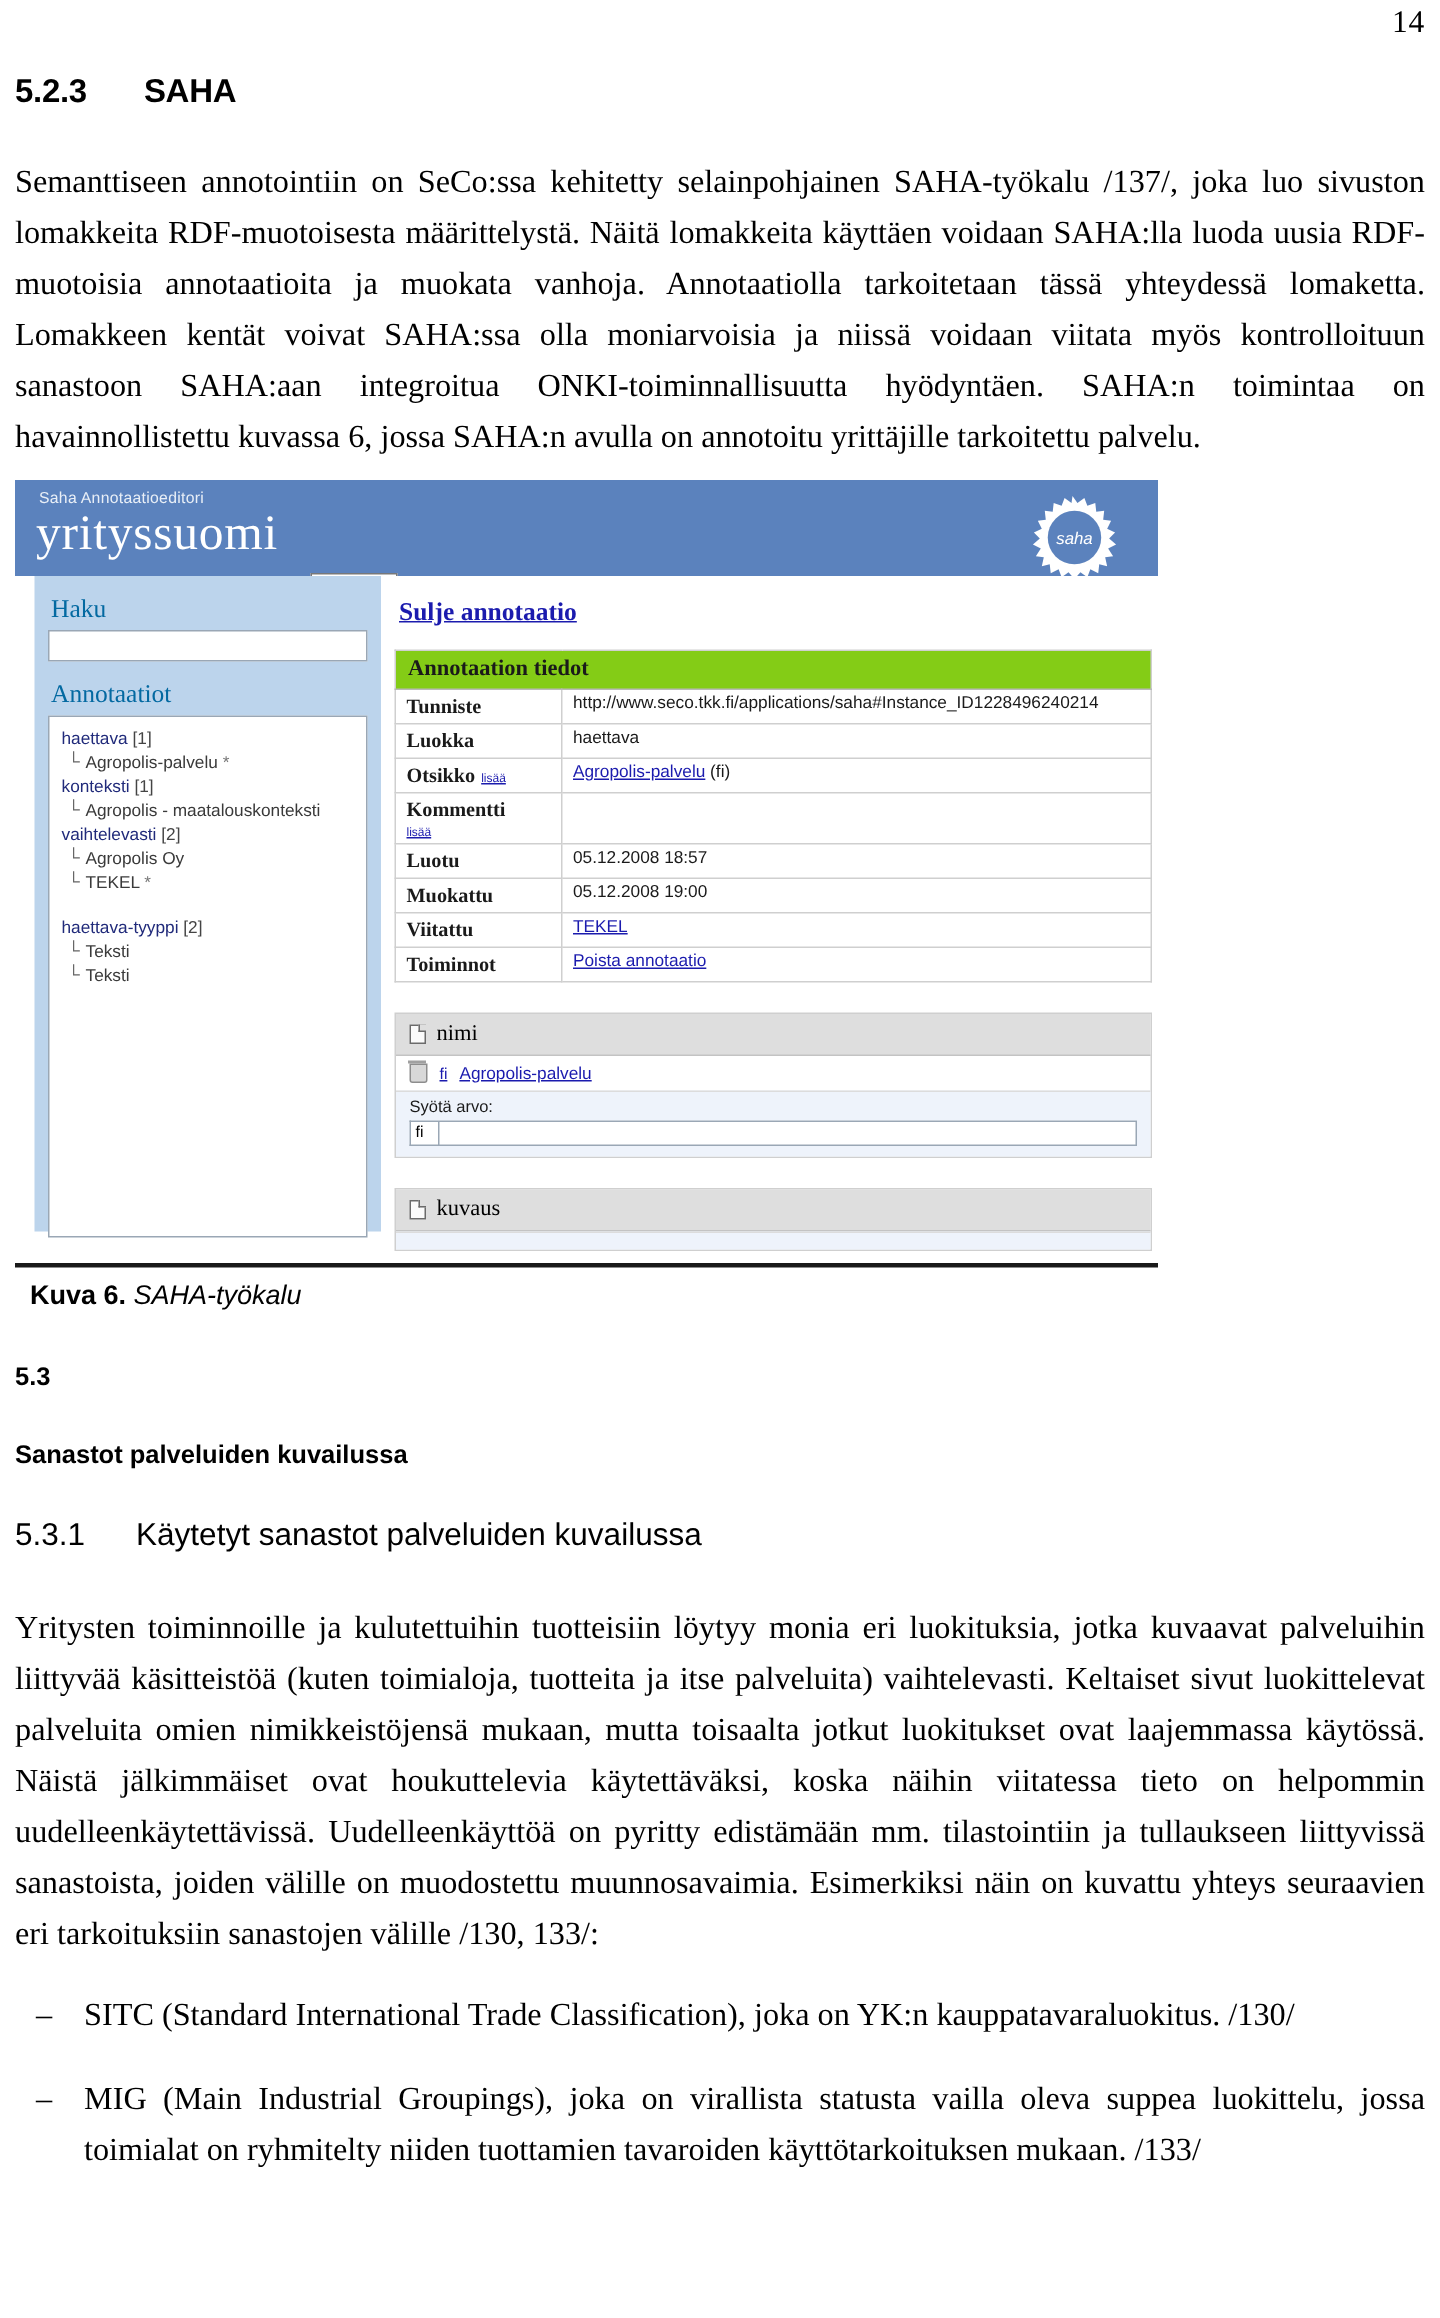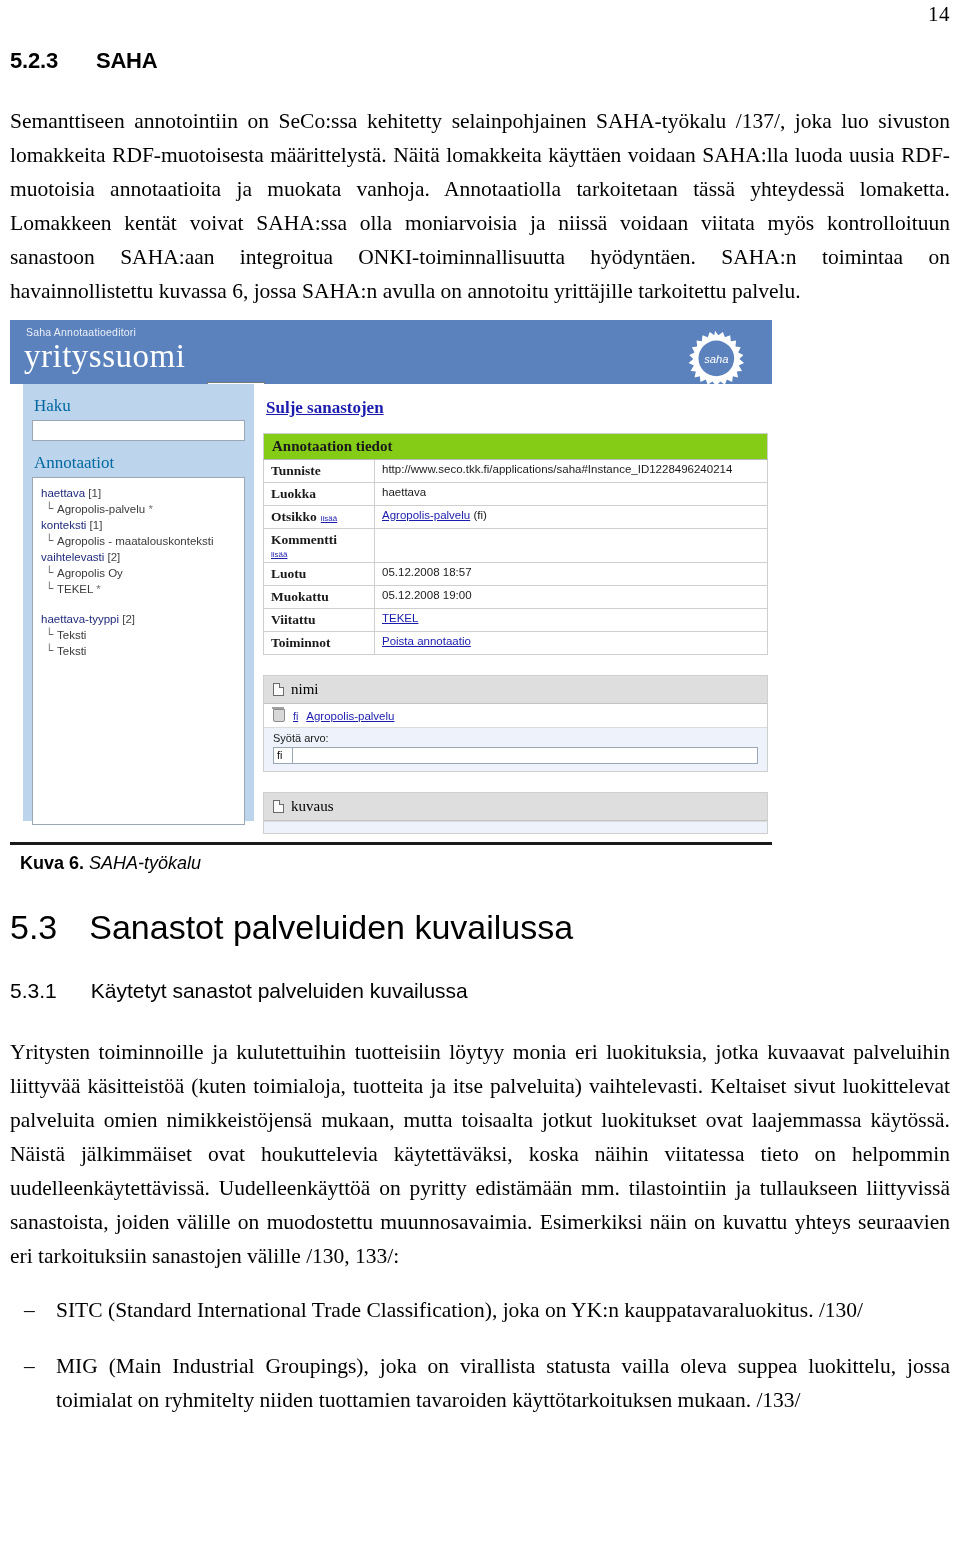--- a/index.html
+++ b/index.html
@@ -38,25 +38,26 @@
     font-family: "Liberation Sans", sans-serif;
     font-weight: bold;
     font-size: 22px;
     display: flex;
     gap: 38px;
     margin: 0 0 30px 0;
     letter-spacing: -0.2px;
   }
   .h2 {
     font-family: "Liberation Sans", sans-serif;
-    font-weight: normal;
-    font-size: 34px;
+    font-weight: bold;
+    font-size: 17px;
     display: flex;
     gap: 32px;
     margin: 34px 0 32px 0;
+    flex-direction: column;
   }
   .h3b {
     font-family: "Liberation Sans", sans-serif;
     font-weight: normal;
     font-size: 21px;
     display: flex;
     gap: 34px;
     margin: 0 0 32px 0;
   }
 
@@ -483,21 +484,21 @@
           </div>
           <div class="tree-child">
             <span class="elbow">└</span>
             <span>Teksti</span>
           </div>
         </div>
       </div>
 
       <div class="saha-main">
 
-        <a href="#" class="close-link">Sulje sanastojen</a>
+        <a href="#" class="close-link">Sulje annotaatio</a>
 
         <table class="info">
           <tbody>
             <tr class="cap-row">
               <td colspan="2">Annotaation tiedot</td>
             </tr>
 
             <tr>
               <td class="k">Tunniste</td>
               <td class="v">http://www.seco.tkk.fi/applications/saha#Instance_ID1228496240214</td>

